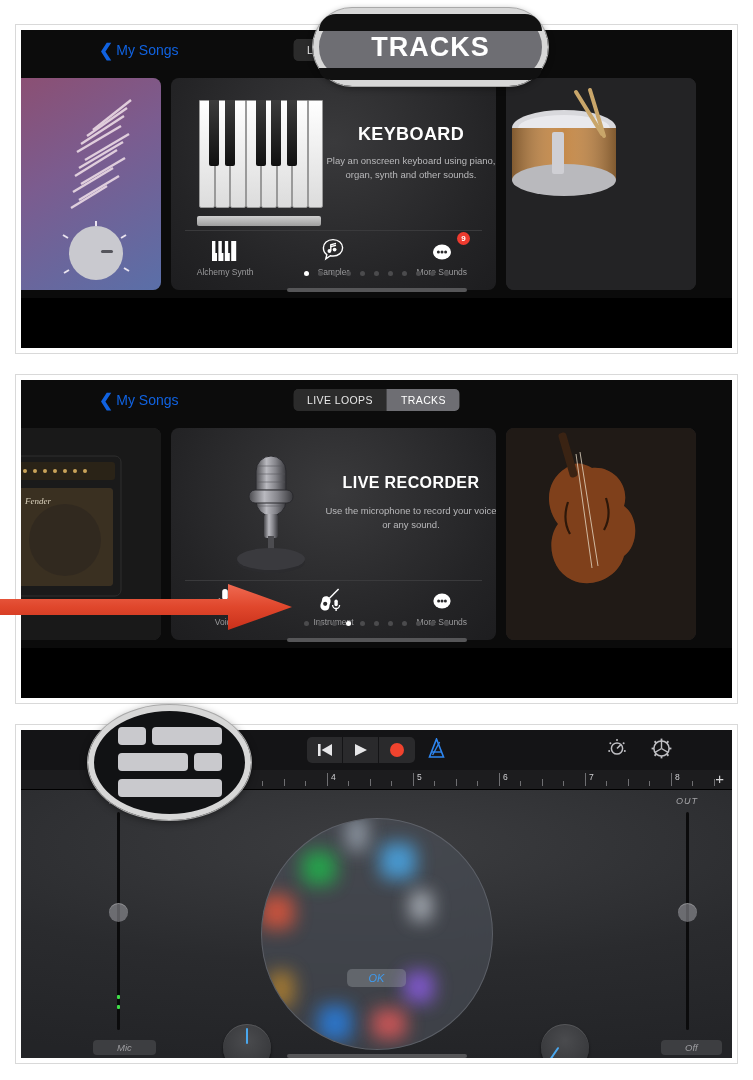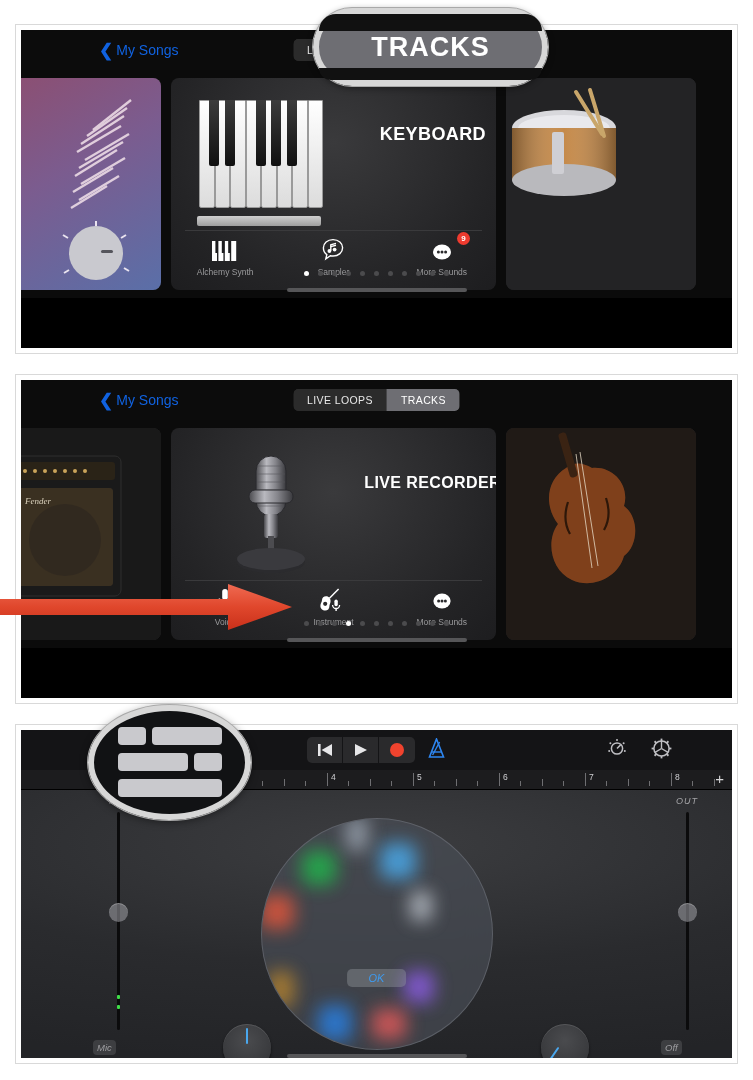--- a/index.html
+++ b/index.html
@@ -62,21 +62,21 @@
     border-radius: 8px; overflow: hidden;
     background: #262628;
   }
   .card.center { left: 150px; width: 325px;
     background: radial-gradient(ellipse at 50% 30%, #3a3a3c 0%, #242426 70%, #1d1d1f 100%); }
   .card.side-l { left: -40px; width: 180px; }
   .card.side-r { left: 485px; width: 190px; }
 
   .card-title {
     position: absolute; left: 165px; top: 46px; width: 150px;
-    text-align: right; color: #fff;
+    text-align: center; color: #fff;
     font-size: 18px; font-weight: bold; letter-spacing: .4px;
   }
   .card-title.small { font-size: 16px; }
   .card-desc {
     position: absolute; left: 150px; top: 76px; width: 180px;
     text-align: center; color: #b9b9bb; font-size: 9.5px; line-height: 1.45;
   }
 
   .card-sep { position: absolute; left: 14px; right: 14px; top: 152px; height: 1px; background: #3a3a3c; }
   .icon-row {
@@ -208,21 +208,21 @@
   }
   .meter-seg { position: absolute; width: 3px; height: 4px; background: #3fdc48; border-radius: 1px; }
 
   .knob {
     position: absolute; width: 48px; height: 48px; border-radius: 50%;
     background: radial-gradient(circle at 50% 35%, #4a4b4e, #38393c 70%, #2d2e31 100%);
     box-shadow: 0 2px 3px rgba(0,0,0,.6), inset 0 1px 0 rgba(255,255,255,.12);
   }
   .knob-ind { position: absolute; width: 2px; height: 16px; background: #4aa8ef; border-radius: 1px; }
   .pill-btn {
-    position: absolute; padding: 2px 4px; border-radius: 4px;
+    position: absolute; padding: 2px 24px; border-radius: 4px;
     background: #3d3e41; color: #9d9da0; font-size: 9.5px; text-align: center;
   }
 
   
   .alert-blur {
     position: absolute; left: 50%; transform: translateX(-50%); top: 28px;
     width: 232px; height: 232px; border-radius: 50%;
     background: rgba(72,76,84,.72);
     border: 1px solid rgba(120,124,132,.5);
     overflow: hidden;
@@ -304,20 +304,21 @@
               <div class="wk" style="left:108.5px;"></div>
             <div class="bk" style="left:10px;"></div>
               <div class="bk" style="left:26px;"></div>
             <div class="bk" style="left:57px;"></div>
               <div class="bk" style="left:72px;"></div>
             <div class="bk" style="left:88px;"></div>
             <div class="base"></div>
           </div>
 
           <div class="card-title">KEYBOARD</div>
+          <div class="card-desc">Play an onscreen keyboard using piano, organ, synth and other sounds.</div>
 
           <div class="card-sep"></div>
 
           <div class="icon-row">
 
 
             <div class="icon-cell">
               <div class="icon-art">
                 <svg width="28" height="22" viewBox="0 0 28 22">
                   <g fill="#ffffff">
@@ -474,20 +475,21 @@
               </g>
               <rect x="33" y="44" width="44" height="13" rx="6" fill="url(#mg)" stroke="#2a2a2e"></rect>
               <rect x="48" y="68" width="14" height="24" rx="3" fill="url(#mg)"></rect>
               <rect x="52" y="90" width="6" height="22" fill="#4c4c50"></rect>
               <ellipse cx="55" cy="116" rx="34" ry="11" fill="#2b2b2e"></ellipse>
               <ellipse cx="55" cy="113" rx="34" ry="11" fill="#3a3a3e"></ellipse>
             </svg>
           </div>
 
           <div class="card-title small" style="left:150px;width:180px;">LIVE RECORDER</div>
+          <div class="card-desc">Use the microphone to record your voice or any sound.</div>
 
           <div class="card-sep"></div>
 
           <div class="icon-row">
 
             <div class="icon-cell">
               <div class="icon-art">
                 <svg width="20" height="24" viewBox="0 0 20 24">
                   <rect x="7.2" y="1" width="5.6" height="11" rx="2.8" fill="#ffffff"></rect>
                   <path d="M4.4 10.4a5.6 5.6 0 0 0 11.2 0" fill="none" stroke="#ffffff" stroke-width="1.5"></path>

